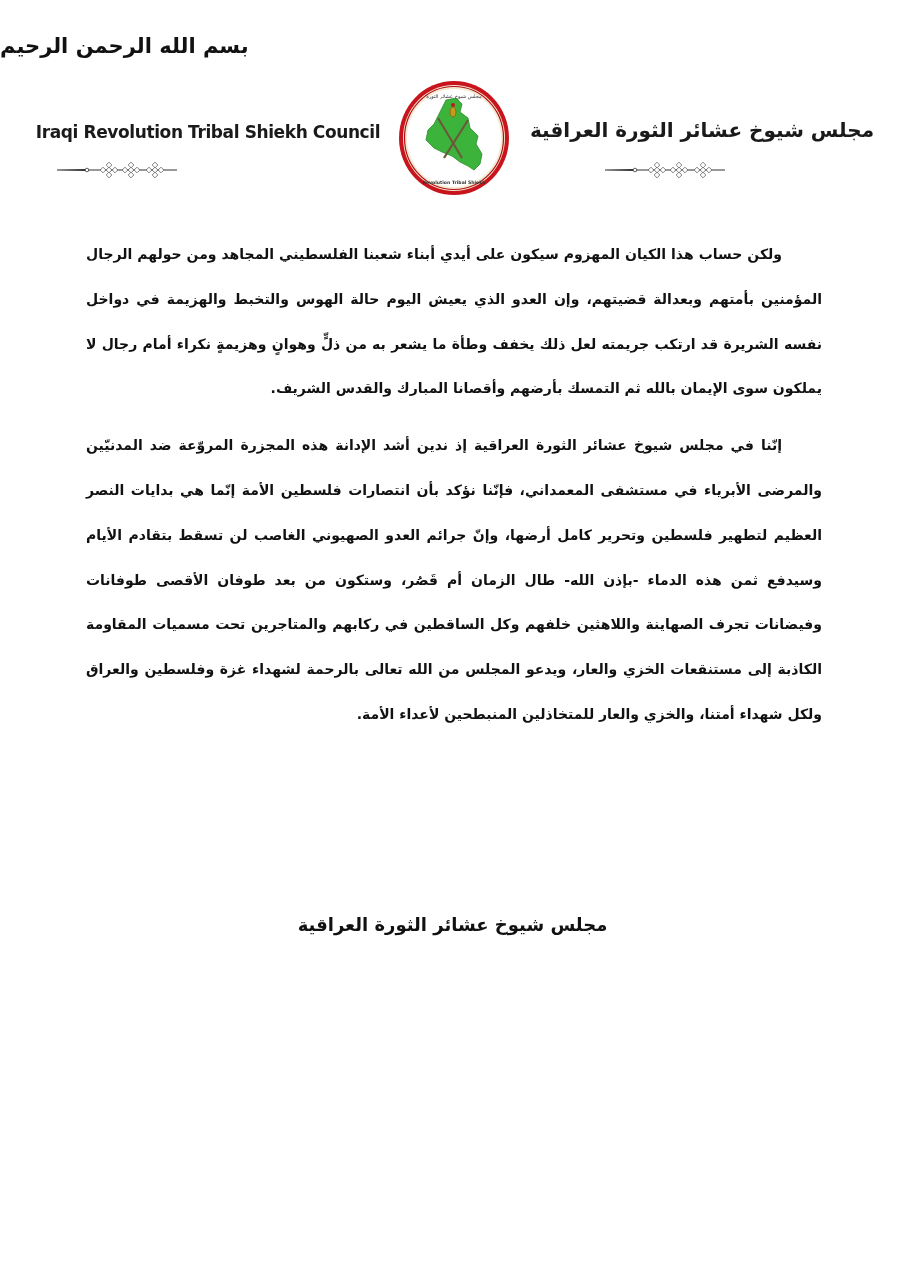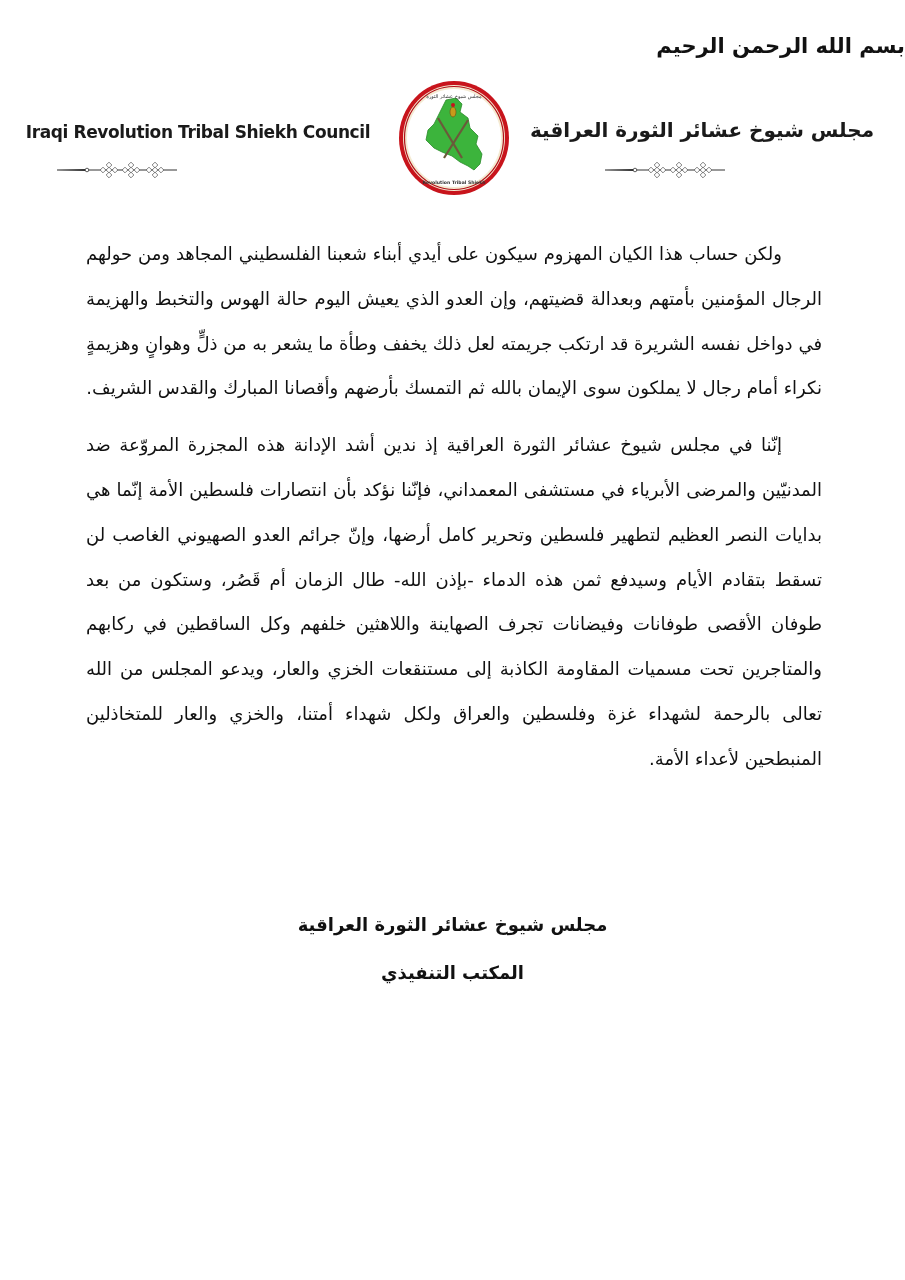--- a/index.html
+++ b/index.html
@@ -13,31 +13,31 @@
       position: relative;
       overflow: hidden;
       color: #111111;
       font-family: "DejaVu Sans", sans-serif;
     }
     .basmala {
       position: absolute;
       top: 34px;
       left: 0;
       width: 905px;
-      text-align: right;
+      text-align: left;
       direction: rtl;
       font-family: "DejaVu Sans", sans-serif;
       font-weight: bold;
       font-size: 21px;
       color: #111;
     }
     .header-en {
       position: absolute;
       top: 122px;
-      left: 18px;
+      left: 28px;
       width: 360px;
       text-align: center;
       font-family: "DejaVu Sans", sans-serif;
       font-weight: bold;
       font-size: 17px;
       letter-spacing: -0.4px;
       color: #1a1a1a;
       white-space: nowrap;
     }
     .header-ar {
@@ -70,22 +70,22 @@
     }
     .body-text {
       position: absolute;
       top: 232px;
       left: 86px;
       width: 736px;
       direction: rtl;
       text-align: justify;
       text-align-last: right;
       font-family: "DejaVu Sans", sans-serif;
-      font-weight: normal;
-      font-size: 18px;
+      font-weight: bold;
+      font-size: 14px;
       line-height: 44.8px;
       color: #111;
     }
     .para {
       margin: 0;
       text-indent: 40px;
     }
     .para + .para {
       margin-top: 12px;
     }
@@ -174,14 +174,13 @@
   <text x="64" y="106" text-anchor="middle" font-family="DejaVu Sans, sans-serif" font-size="4.6" font-weight="bold" fill="#333">Revolution Tribal Shiekh</text>
 </svg>
 
 <div class="body-text">
   <p class="para">ولكن حساب هذا الكيان المهزوم سيكون على أيدي أبناء شعبنا الفلسطيني المجاهد ومن حولهم الرجال المؤمنين بأمتهم وبعدالة قضيتهم، وإن العدو الذي يعيش اليوم حالة الهوس والتخبط والهزيمة في دواخل نفسه الشريرة قد ارتكب جريمته لعل ذلك يخفف وطأة ما يشعر به من ذلٍّ وهوانٍ وهزيمةٍ نكراء أمام رجال لا يملكون سوى الإيمان بالله ثم التمسك بأرضهم وأقصانا المبارك والقدس الشريف.</p>
   <p class="para">إنّنا في مجلس شيوخ عشائر الثورة العراقية إذ ندين أشد الإدانة هذه المجزرة المروّعة ضد المدنيّين والمرضى الأبرياء في مستشفى المعمداني، فإنّنا نؤكد بأن انتصارات فلسطين الأمة إنّما هي بدايات النصر العظيم لتطهير فلسطين وتحرير كامل أرضها، وإنّ جرائم العدو الصهيوني الغاصب لن تسقط بتقادم الأيام وسيدفع ثمن هذه الدماء -بإذن الله- طال الزمان أم قَصُر، وستكون من بعد طوفان الأقصى طوفانات وفيضانات تجرف الصهاينة واللاهثين خلفهم وكل الساقطين في ركابهم والمتاجرين تحت مسميات المقاومة الكاذبة إلى مستنقعات الخزي والعار، ويدعو المجلس من الله تعالى بالرحمة لشهداء غزة وفلسطين والعراق ولكل شهداء أمتنا، والخزي والعار للمتخاذلين المنبطحين لأعداء الأمة.</p>
 </div>
 
 <div class="signature">
   <div>مجلس شيوخ عشائر الثورة العراقية</div>
-  <div>المكتب التنفيذي</div>
 </div>
 
 </body></html>

